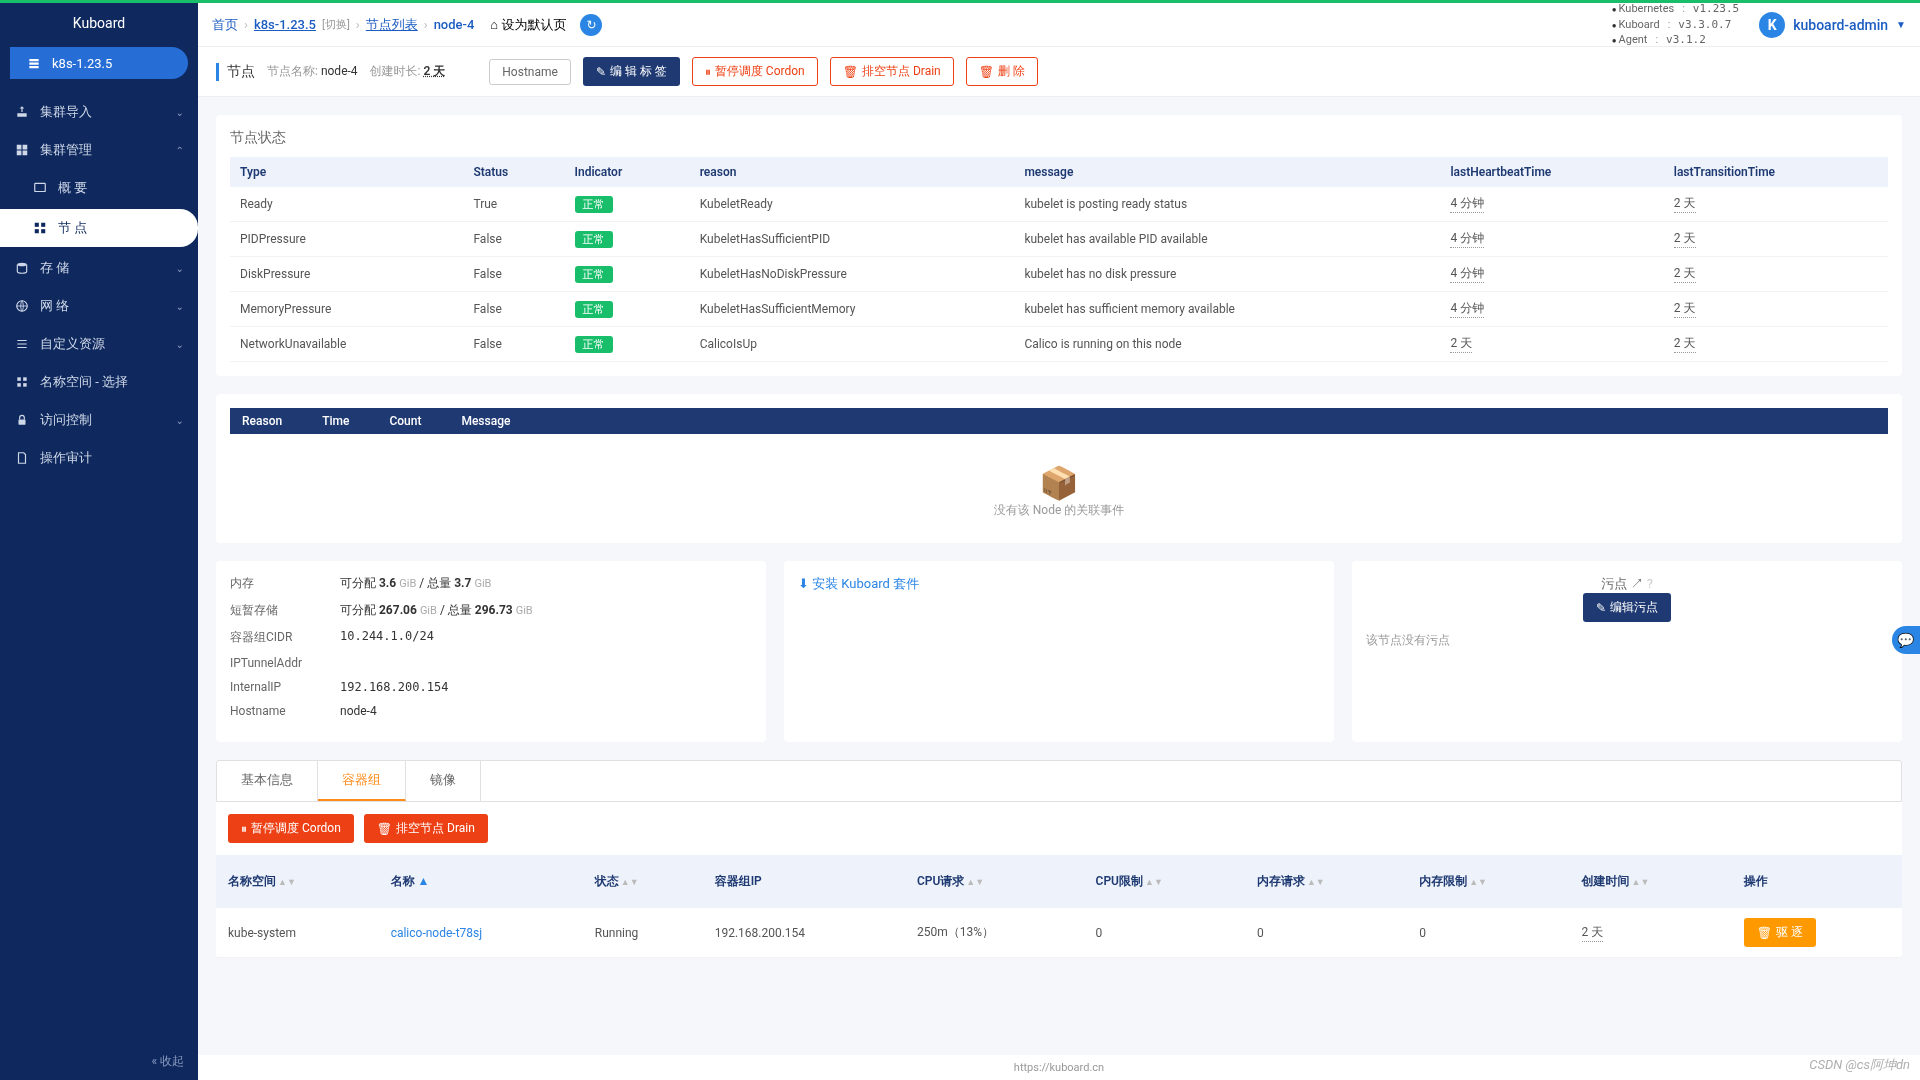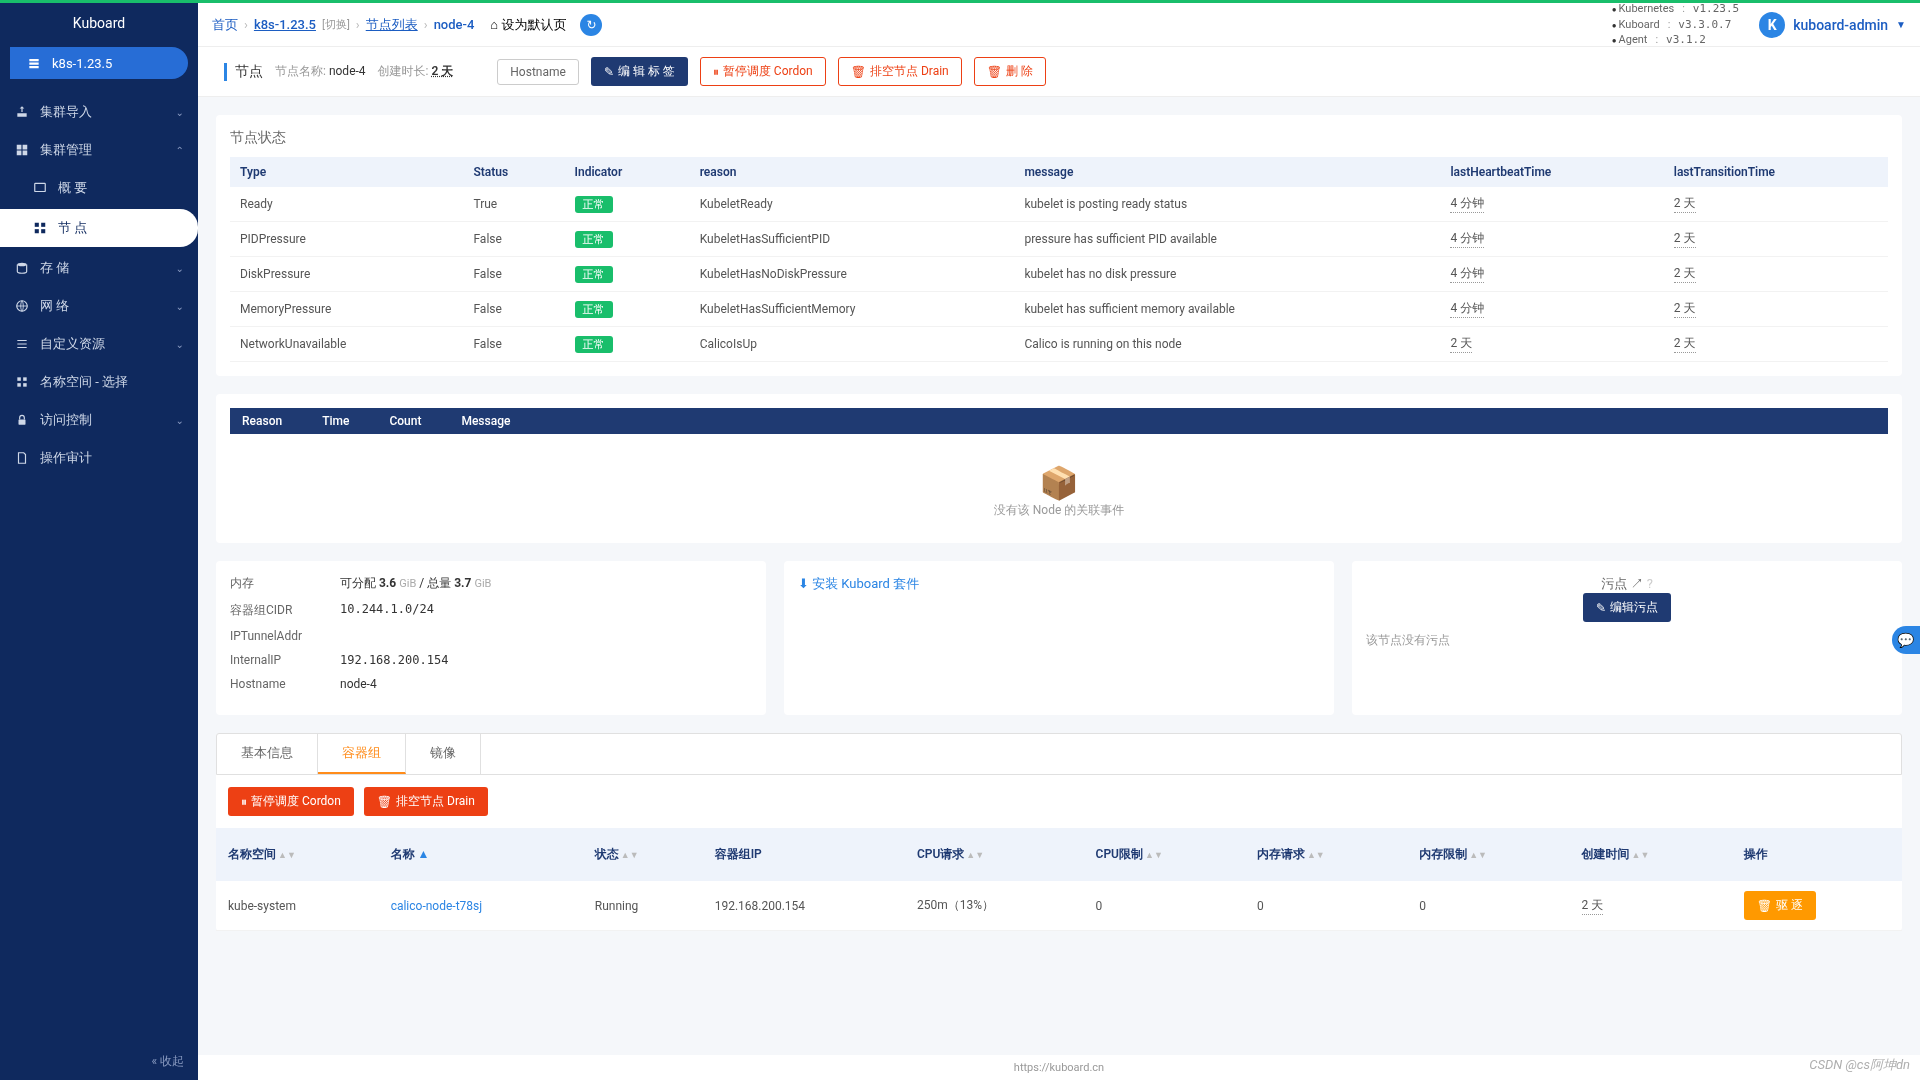--- a/index.html
+++ b/index.html
@@ -23,21 +23,21 @@
 .breadcrumb .switch { color:#999; font-size:11px; }
 .refresh-btn { width:22px; height:22px; border-radius:50%; background:#2b85e4; color:#fff; display:inline-flex; align-items:center; justify-content:center; margin-left:8px; font-size:12px; }
 .versions { font-size:11px; color:#666; line-height:1.4; margin-right:20px; }
 .versions .row { display:flex; gap:8px; }
 .versions .lbl::before { content:"● "; font-size:8px; color:#333; }
 .versions .col { color:#999; }
 .versions .val { font-family:monospace; }
 .user { display:flex; align-items:center; gap:8px; color:#1c5dc2; font-weight:500; font-size:14px; cursor:pointer; }
 .user .avatar { width:26px; height:26px; border-radius:50%; background:#2b85e4; color:#fff; display:flex; align-items:center; justify-content:center; font-weight:bold; }
 .toolbar { background:#fff; padding:10px 18px; display:flex; align-items:center; gap:12px; border-bottom:1px solid #eee; }
-.toolbar .tl-title { border-left:3px solid #2b85e4; padding-left:8px; font-size:14px; font-weight:500;margin-left:8px; }
+.toolbar .tl-title { border-left:3px solid #2b85e4; padding-left:8px; font-size:14px; font-weight:500; }
 .toolbar .meta { font-size:12px; color:#999; }
 .toolbar .meta b { color:#333; font-weight:600; text-decoration:underline dotted; }
 .btn { display:inline-flex; align-items:center; gap:4px; padding:5px 12px; border-radius:3px; font-size:12px; cursor:pointer; border:1px solid transparent; }
 .btn-default { border-color:#ccc; color:#666; background:#fff; }
 .btn-primary { background:#1f3a72; color:#fff; }
 .btn-danger { background:#fff; color:#ed4014; border-color:#ed4014; }
 .btn-danger-solid { background:#ed4014; color:#fff; }
 .btn-warning { background:#ff9900; color:#fff; }
 .content { flex:1; overflow:auto; padding:18px; }
 .card { background:#fff; border-radius:4px; padding:14px; margin-bottom:18px; }
@@ -260,21 +260,21 @@
                 <td>KubeletReady</td>
                 <td>kubelet is posting ready status</td>
                 <td><span class="dotted">4 分钟</span></td>
                 <td><span class="dotted">2 天</span></td>
               </tr>
               <tr>
                 <td>PIDPressure</td>
                 <td>False</td>
                 <td><span class="badge-green">正常</span></td>
                 <td>KubeletHasSufficientPID</td>
-                <td>pressure has sufficient PID available</td>
+                <td>kubelet has available PID available</td>
                 <td><span class="dotted">4 分钟</span></td>
                 <td><span class="dotted">2 天</span></td>
               </tr>
               <tr>
                 <td>DiskPressure</td>
                 <td>False</td>
                 <td><span class="badge-green">正常</span></td>
                 <td>KubeletHasNoDiskPressure</td>
                 <td>kubelet has no disk pressure</td>
                 <td><span class="dotted">4 分钟</span></td>
@@ -313,20 +313,24 @@
           <div class="box-icon">📦</div>
           <div>没有该 Node 的关联事件</div>
         </div>
       </div>
 
       <div class="info-grid">
         <div class="card">
           <div class="info-row">
               <span class="lbl">内存</span>
               <span class="val"><span>可分配</span> <b>3.6</b> <span class="unit">GiB</span> <span>/ 总量</span> <b>3.7</b> <span class="unit">GiB</span></span>
+            </div>
+          <div class="info-row">
+              <span class="lbl">短暂存储</span>
+              <span class="val"><span>可分配</span> <b>267.06</b> <span class="unit">GiB</span> <span>/ 总量</span> <b>296.73</b> <span class="unit">GiB</span></span>
             </div>
           <div class="info-row">
               <span class="lbl">容器组CIDR</span>
               <span class="val mono">10.244.1.0/24</span>
             </div>
           <div class="info-row">
               <span class="lbl">IPTunnelAddr</span>
               <span class="val mono"></span>
             </div>
           <div class="info-row">

